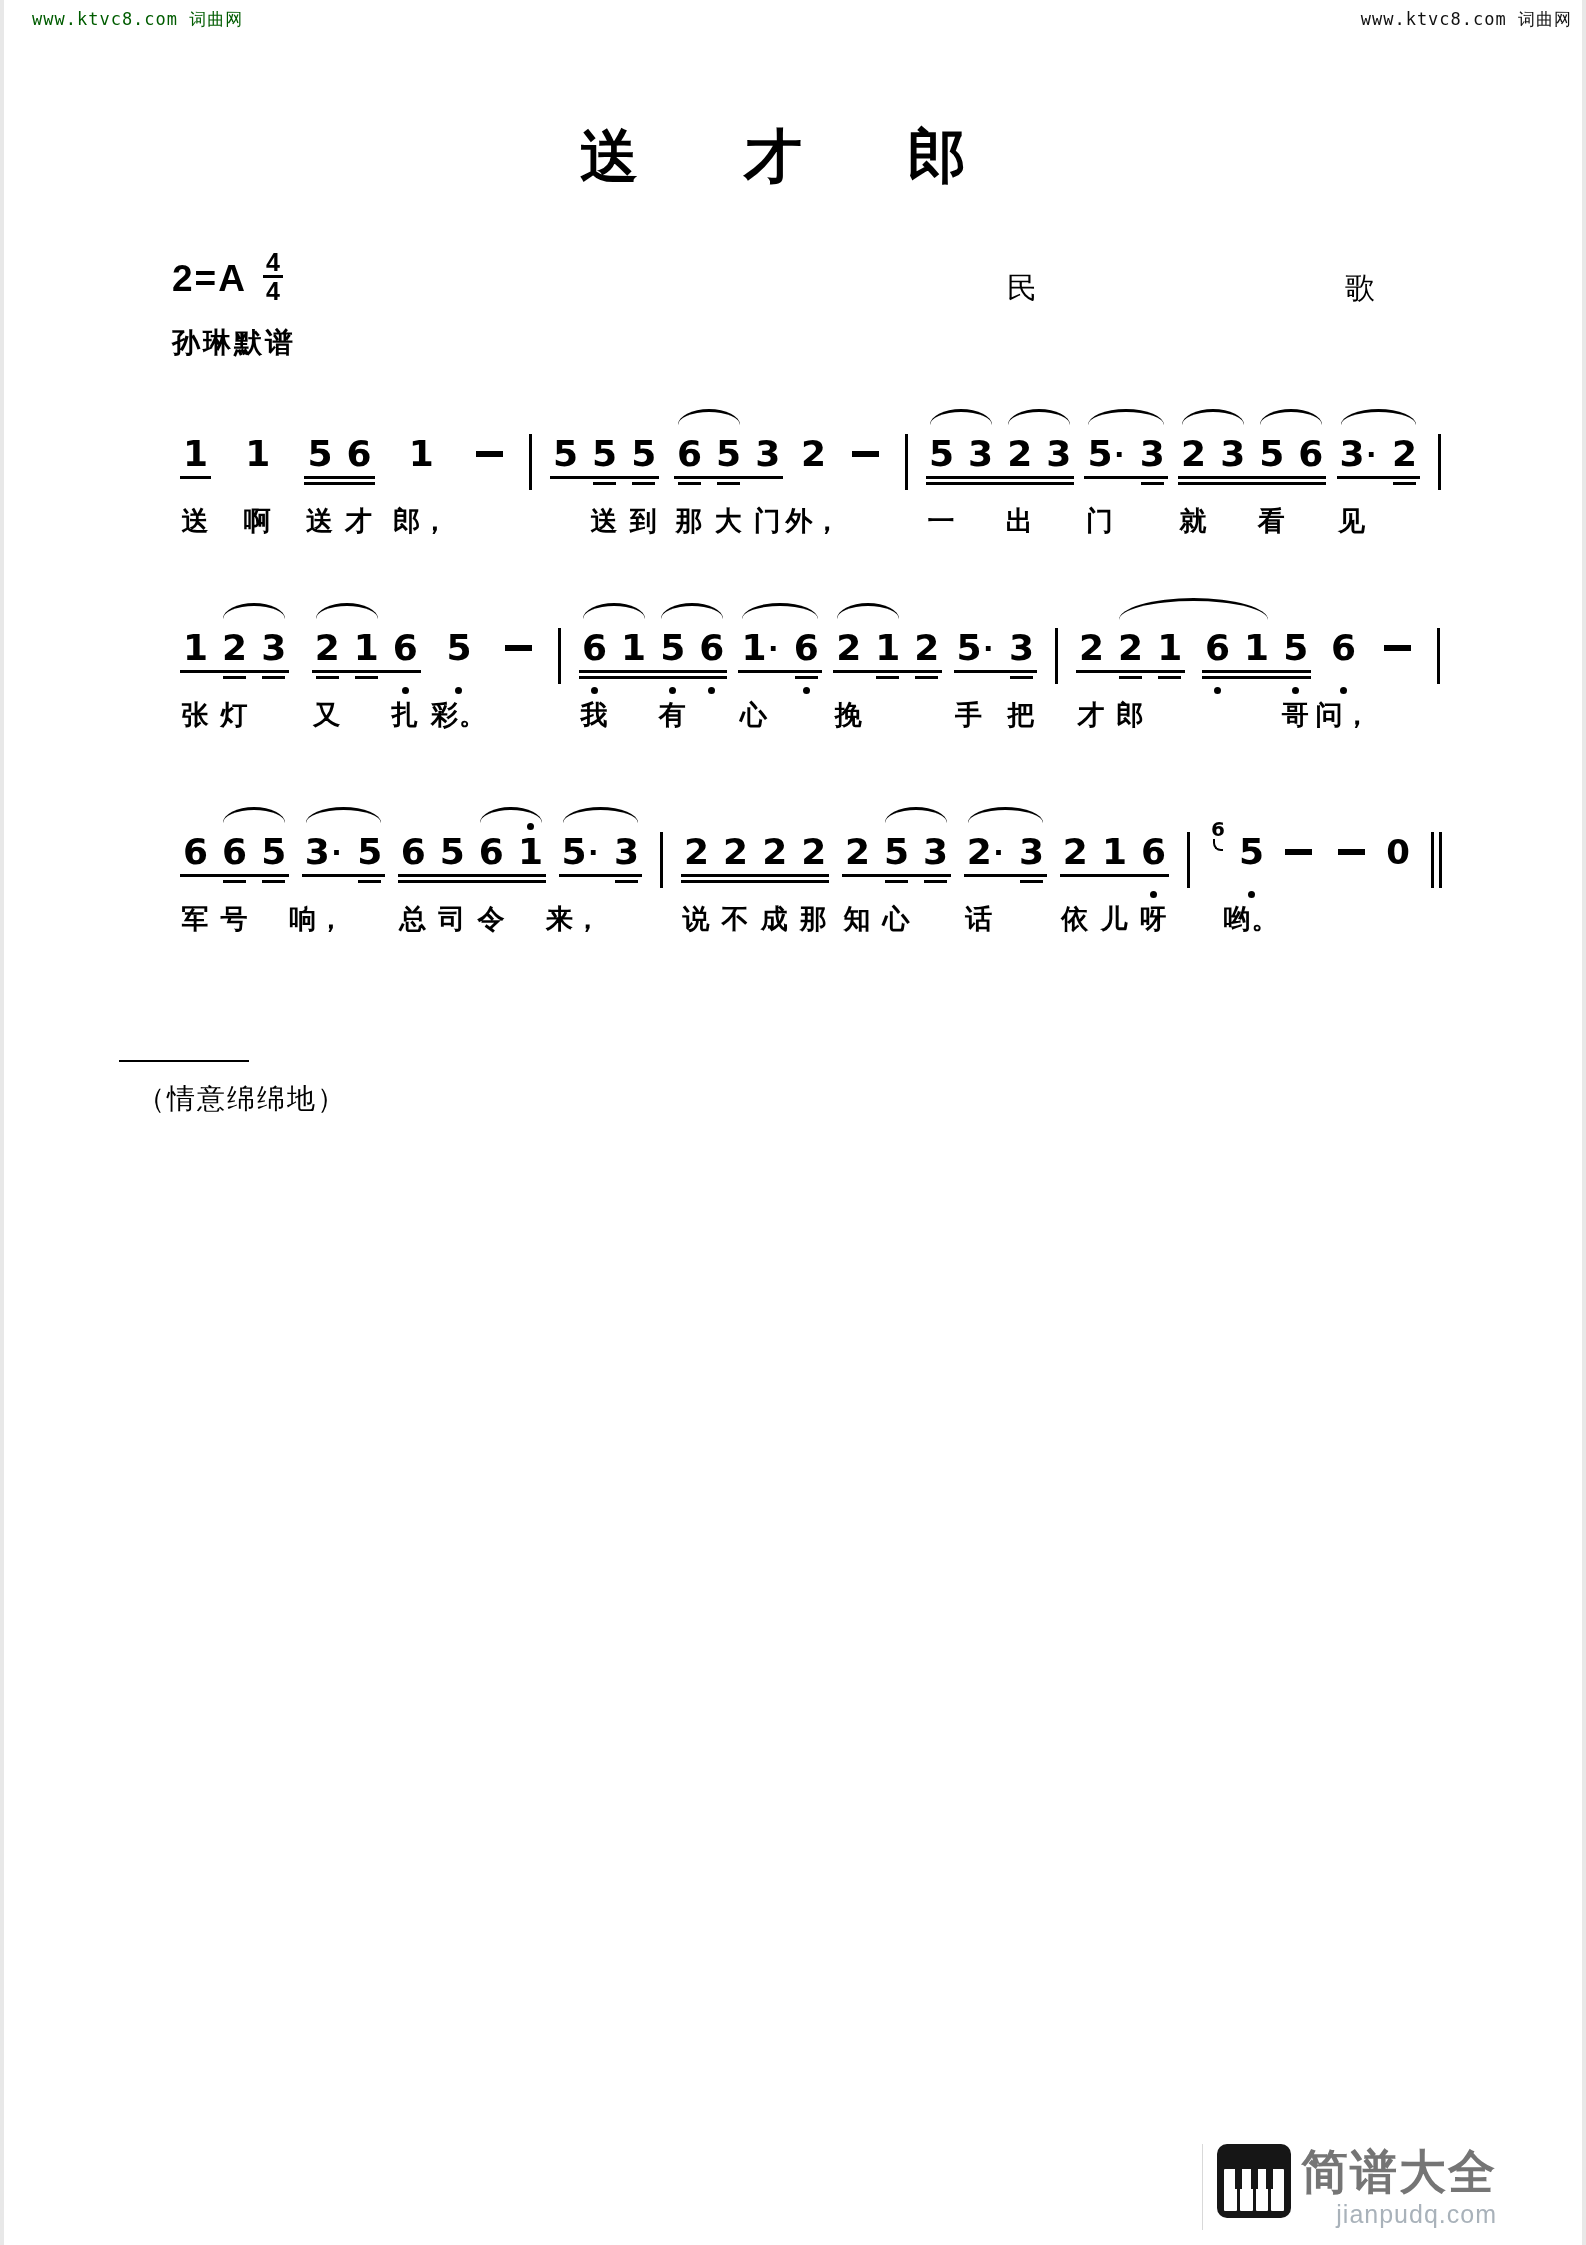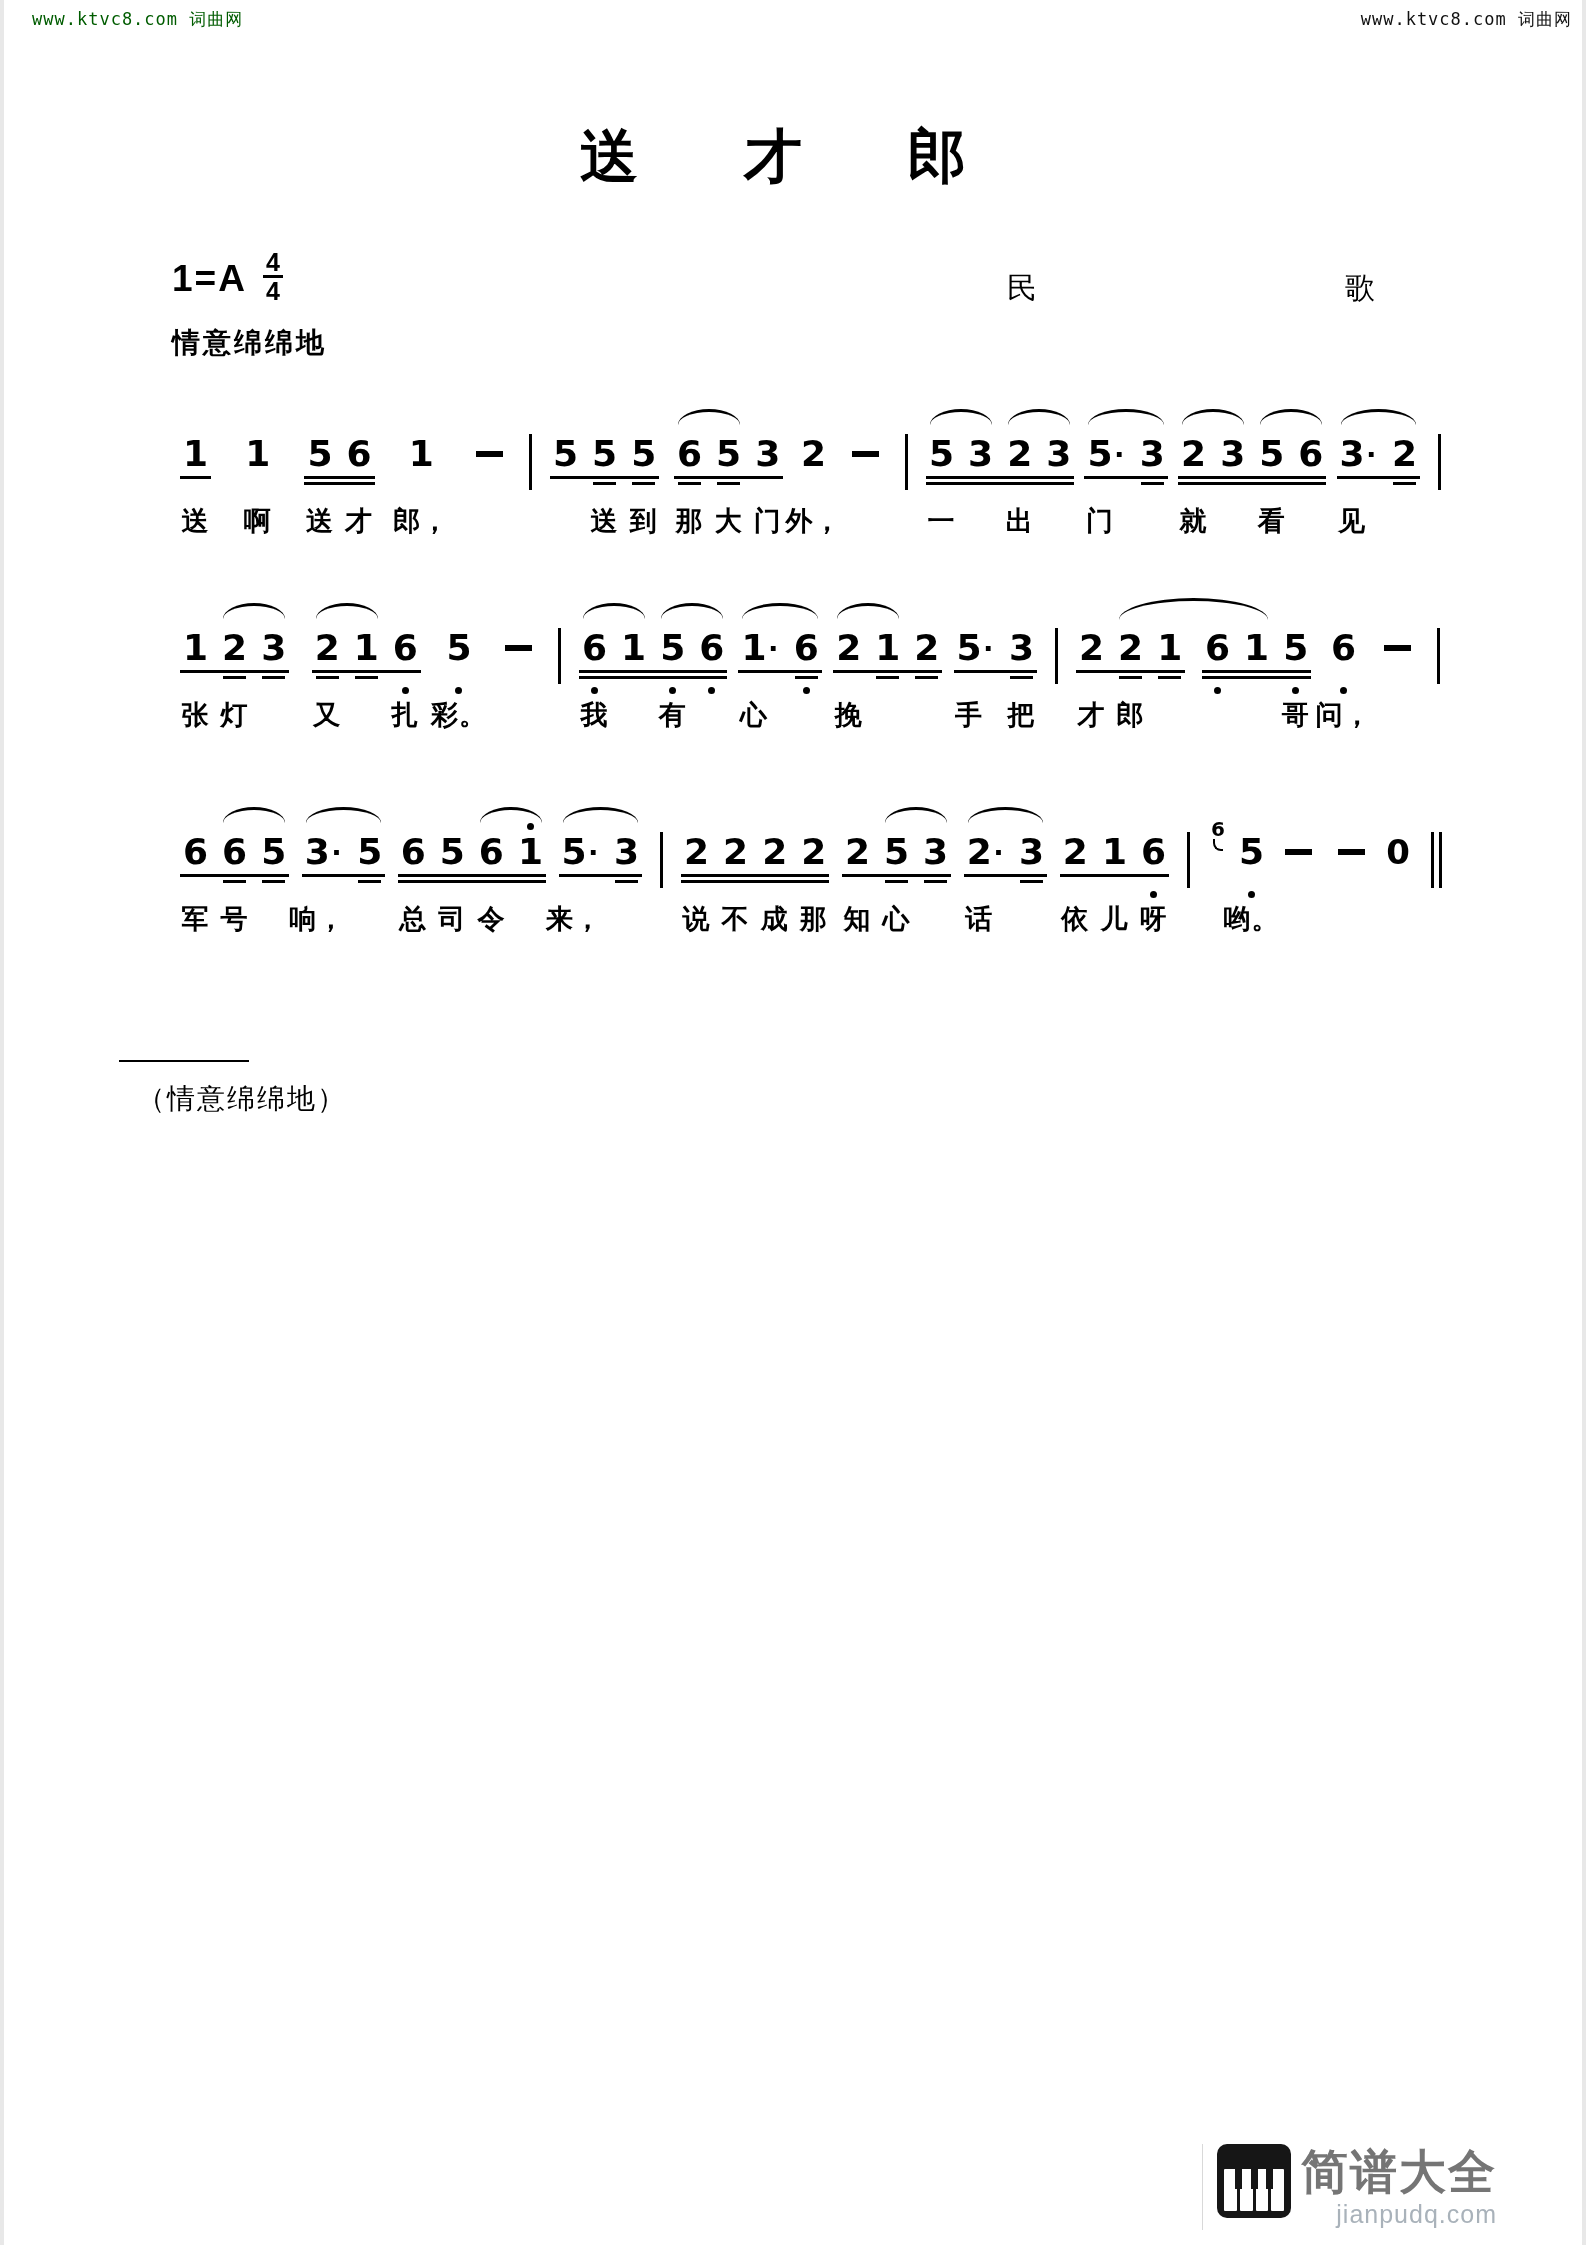--- a/index.html
+++ b/index.html
@@ -88,29 +88,29 @@
 <body>
 
 <div class="page">
 
   <a class="hdr left" href="#">www.ktvc8.com 词曲网</a>
   <a class="hdr right" href="#">www.ktvc8.com 词曲网</a>
 
   <div class="title">送才郎</div>
 
   <div class="keyblock">
-    <span class="keysig">1=A</span>
+    <span class="keysig">2=A</span>
     <span class="timesig">
       <span class="num">4</span>
       <span class="fracline"></span>
       <span class="num">4</span>
     </span>
   </div>
 
-  <div class="expression">情意绵绵地</div>
+  <div class="expression">孙琳默谱</div>
 
   <div class="genre">
       <span>民</span>
       <span>歌</span>
     </div>
 
 
   <div class="music">
       <div class="mline" style="top: 408px;">
         <div class="notes-row">

